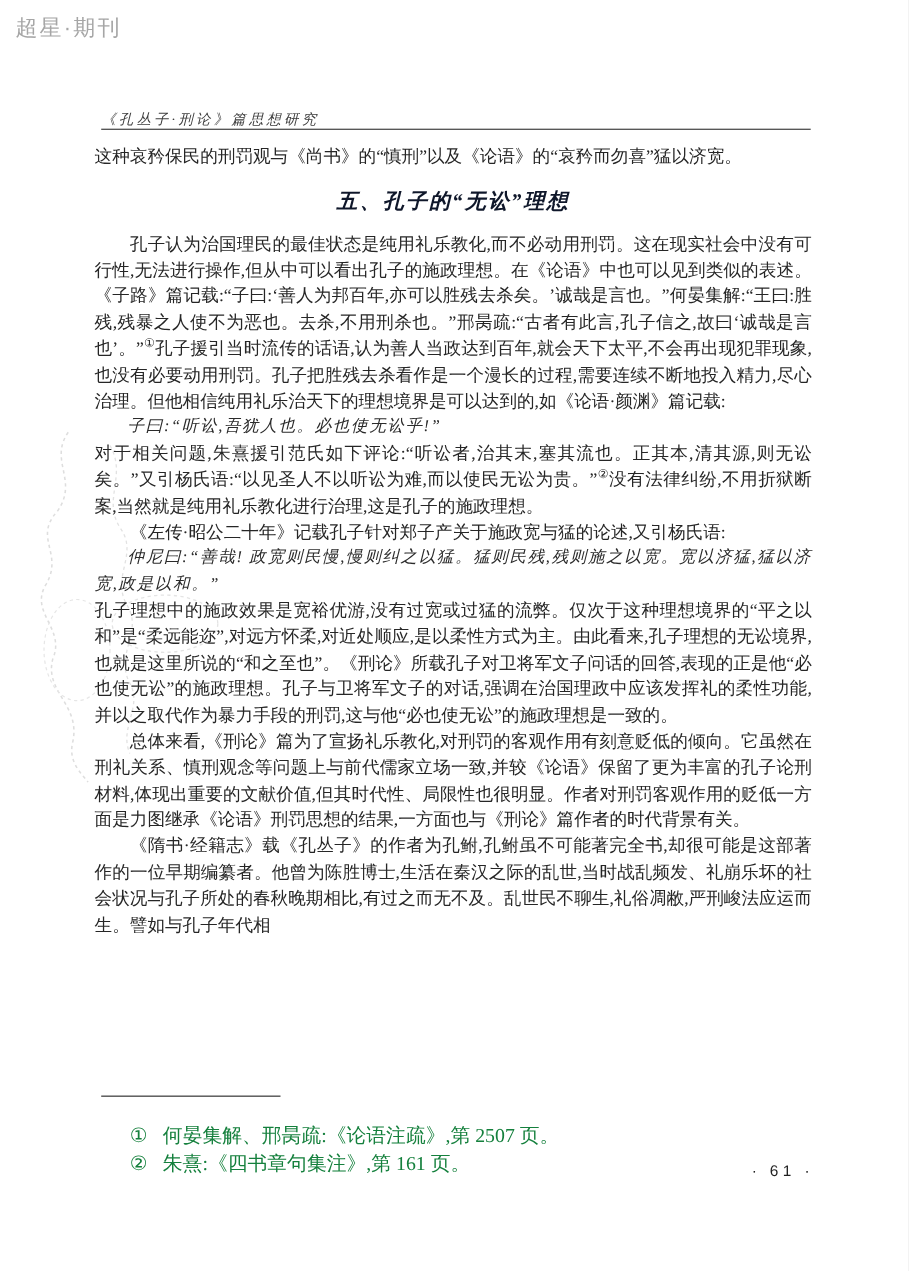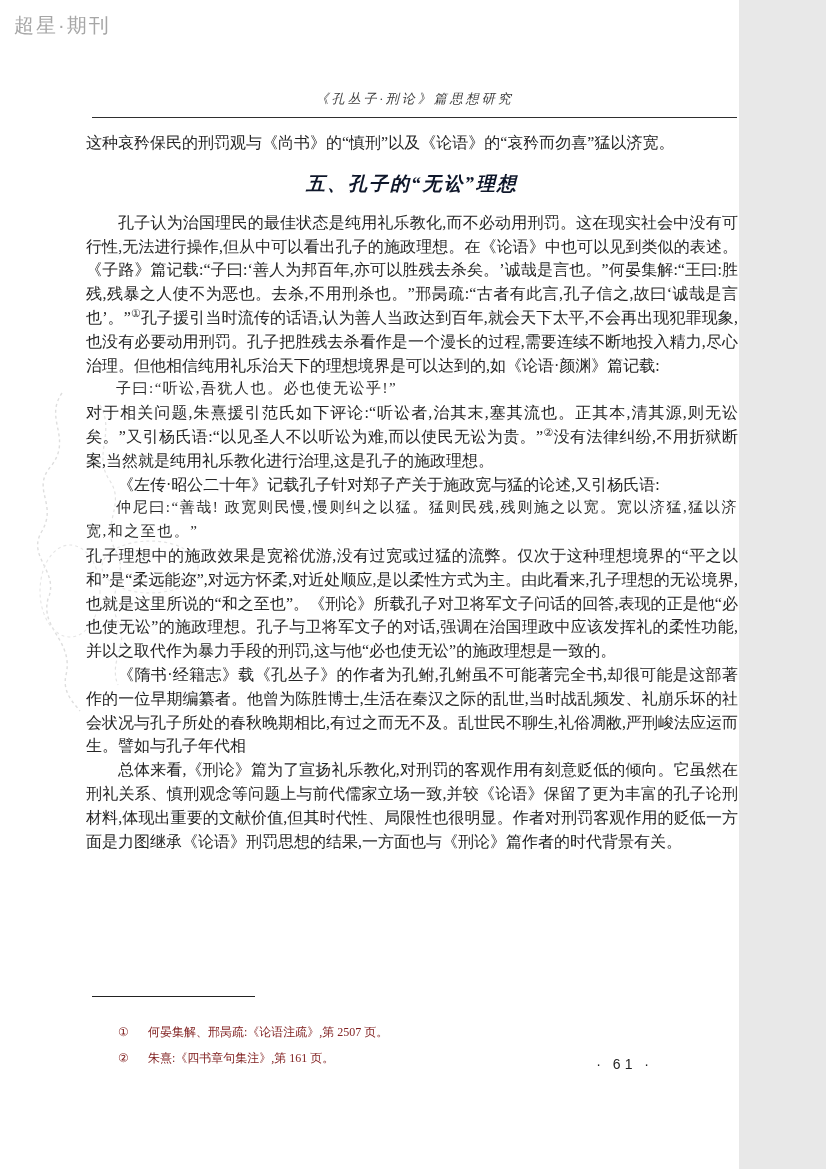--- a/index.html
+++ b/index.html
@@ -1,32 +1,32 @@
 <!DOCTYPE html>
 <html><head>
 <meta charset="utf-8">
 <style>
   html,body{margin:0;padding:0;background:#e8e8e8;}
   .page{
     position:relative;
-    width:739px;height:1169px;
+    width:826px;height:1169px;
     background:#ffffff;
     overflow:hidden;
     font-family:"Liberation Serif","DejaVu Serif",serif;
     color:#262626;
   }
   .brand{
     position:absolute;left:14px;top:12px;
     font-size:20px;letter-spacing:2px;
     color:#a6a6a6;
     font-family:"Liberation Sans","DejaVu Sans",sans-serif;
   }
   .header-title{
-    position:absolute;left:92px;top:90px;width:645px;
-    text-align:center;
+    position:absolute;left:92px;top:100px;width:645px;
+    text-align:left;
     font-size:13px;letter-spacing:3px;color:#3c3c3c;
     font-style:italic;
   }
   .header-rule{
     position:absolute;left:92px;top:117px;width:645px;
     border-top:1.5px solid #2f2f2f;height:0;
   }
   .watermark{
     position:absolute;left:0;top:385px;
     pointer-events:none;
@@ -43,29 +43,30 @@
     margin:15px 0 13px 0;
     text-align:center;text-indent:0;
     font-size:19px;line-height:28px;
     font-weight:bold;font-style:italic;
     letter-spacing:2px;color:#0f172a;
   }
   .quote{
     margin:0 0 0 2em;
     text-indent:2em;
     font-size:15px;
+    font-style:italic;
     letter-spacing:1.5px;
     color:#2b2b2b;
   }
   sup.fnref{
     font-size:11px;line-height:0;vertical-align:super;
   }
   .footnotes{
     position:absolute;left:92px;top:996px;width:645px;
-    font-size:12px;color:#7f1d1d;
+    font-size:18px;color:#15803d;
   }
   .fn-rule{
     width:163px;border-top:1.5px solid #222;height:0;margin:0;
   }
   .fn-list{margin-top:22px;}
   .fn-item{
     padding-left:26px;line-height:26px;
     text-align:left;
   }
   .fn-marker{display:inline-block;min-width:30px;}
@@ -100,27 +101,27 @@
 
 
     <p class="ind"><span>孔子认为治国理民的最佳状态是纯用礼乐教化,而不必动用刑罚。这在现实社会中没有可行性,无法进行操作,但从中可以看出孔子的施政理想。在《论语》中也可以见到类似的表述。《子路》篇记载:“子曰:‘善人为邦百年,亦可以胜残去杀矣。’诚哉是言也。”何晏集解:“王曰:胜残,残暴之人使不为恶也。去杀,不用刑杀也。”邢昺疏:“古者有此言,孔子信之,故曰‘诚哉是言也’。”</span><sup class="fnref">①</sup><span>孔子援引当时流传的话语,认为善人当政达到百年,就会天下太平,不会再出现犯罪现象,也没有必要动用刑罚。孔子把胜残去杀看作是一个漫长的过程,需要连续不断地投入精力,尽心治理。但他相信纯用礼乐治天下的理想境界是可以达到的,如《论语·颜渊》篇记载:</span></p>
 
     <p class="quote">子曰:“听讼,吾犹人也。必也使无讼乎!”</p>
 
     <p class="noind"><span>对于相关问题,朱熹援引范氏如下评论:“听讼者,治其末,塞其流也。正其本,清其源,则无讼矣。”又引杨氏语:“以见圣人不以听讼为难,而以使民无讼为贵。”</span><sup class="fnref">②</sup><span>没有法律纠纷,不用折狱断案,当然就是纯用礼乐教化进行治理,这是孔子的施政理想。</span></p>
 
     <p class="ind">《左传·昭公二十年》记载孔子针对郑子产关于施政宽与猛的论述,又引杨氏语:</p>
 
-    <p class="quote">仲尼曰:“善哉! 政宽则民慢,慢则纠之以猛。猛则民残,残则施之以宽。宽以济猛,猛以济宽,和之至也。”</p>
+    <p class="quote">仲尼曰:“善哉! 政宽则民慢,慢则纠之以猛。猛则民残,残则施之以宽。宽以济猛,猛以济宽,政是以和。”</p>
 
     <p class="noind">孔子理想中的施政效果是宽裕优游,没有过宽或过猛的流弊。仅次于这种理想境界的“平之以和”是“柔远能迩”,对远方怀柔,对近处顺应,是以柔性方式为主。由此看来,孔子理想的无讼境界,也就是这里所说的“和之至也”。《刑论》所载孔子对卫将军文子问话的回答,表现的正是他“必也使无讼”的施政理想。孔子与卫将军文子的对话,强调在治国理政中应该发挥礼的柔性功能,并以之取代作为暴力手段的刑罚,这与他“必也使无讼”的施政理想是一致的。</p>
 
+    <p class="ind">总体来看,《刑论》篇为了宣扬礼乐教化,对刑罚的客观作用有刻意贬低的倾向。它虽然在刑礼关系、慎刑观念等问题上与前代儒家立场一致,并较《论语》保留了更为丰富的孔子论刑材料,体现出重要的文献价值,但其时代性、局限性也很明显。作者对刑罚客观作用的贬低一方面是力图继承《论语》刑罚思想的结果,一方面也与《刑论》篇作者的时代背景有关。</p>
+
     <p class="ind">《隋书·经籍志》载《孔丛子》的作者为孔鲋,孔鲋虽不可能著完全书,却很可能是这部著作的一位早期编纂者。他曾为陈胜博士,生活在秦汉之际的乱世,当时战乱频发、礼崩乐坏的社会状况与孔子所处的春秋晚期相比,有过之而无不及。乱世民不聊生,礼俗凋敝,严刑峻法应运而生。譬如与孔子年代相</p>
-
-    <p class="ind">总体来看,《刑论》篇为了宣扬礼乐教化,对刑罚的客观作用有刻意贬低的倾向。它虽然在刑礼关系、慎刑观念等问题上与前代儒家立场一致,并较《论语》保留了更为丰富的孔子论刑材料,体现出重要的文献价值,但其时代性、局限性也很明显。作者对刑罚客观作用的贬低一方面是力图继承《论语》刑罚思想的结果,一方面也与《刑论》篇作者的时代背景有关。</p>
 
   </div>
 
   <div class="footnotes">
     <div class="fn-rule"></div>
     <div class="fn-list">
       <div class="fn-item"><span class="fn-marker">①</span><span>何晏集解、邢昺疏:《论语注疏》,第 2507 页。</span></div>
       <div class="fn-item"><span class="fn-marker">②</span><span>朱熹:《四书章句集注》,第 161 页。</span></div>
     </div>
   </div>

